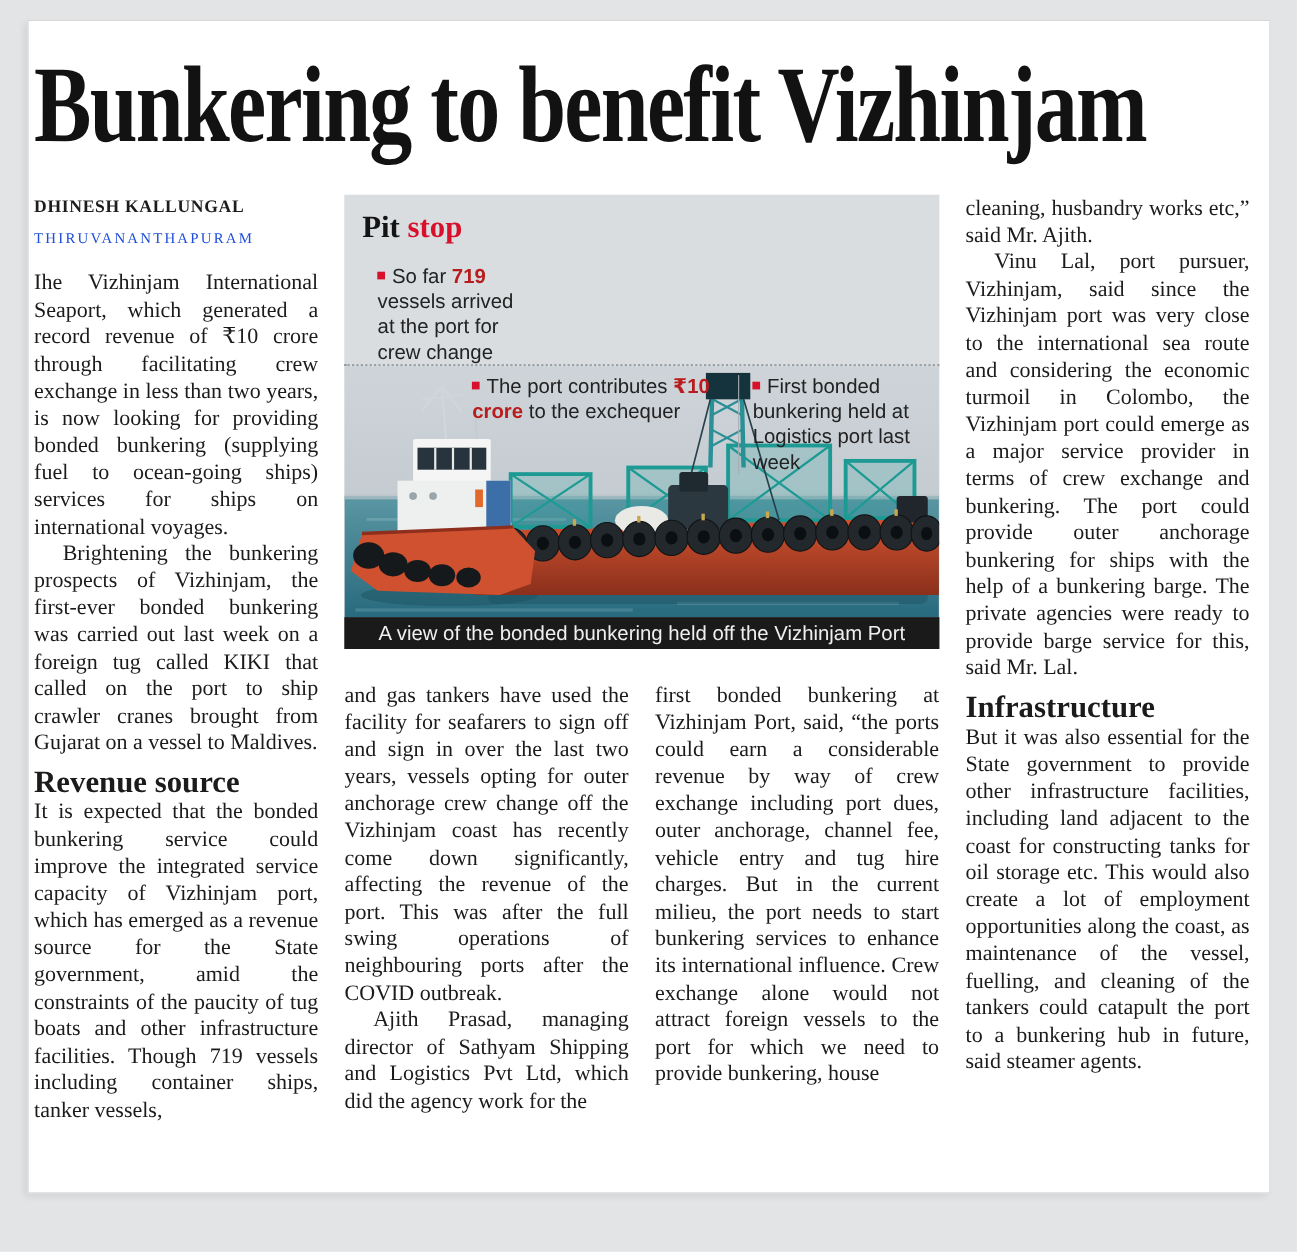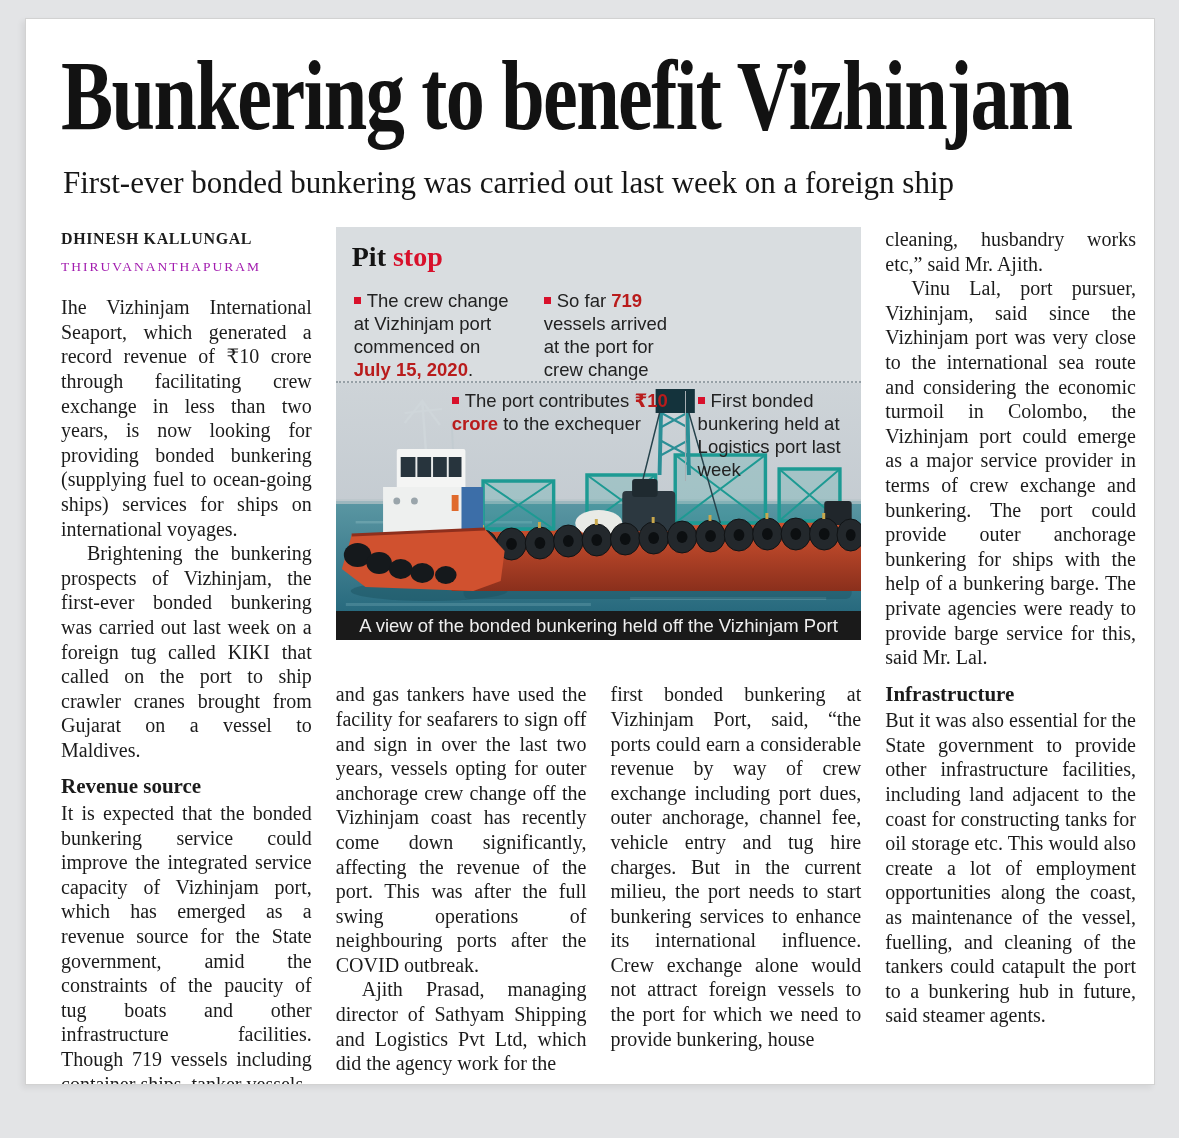--- a/index.html
+++ b/index.html
@@ -18,21 +18,21 @@
     color:var(--ink);
     position:relative;
     overflow:hidden;
   }
   .page{
     position:absolute;left:25px;top:18px;width:1130px;height:1067px;
     background:#ffffff;border:1px solid #d2d2d2;
     box-shadow:-3px 3px 6px rgba(0,0,0,0.07);
     overflow:hidden;
   }
-  .content{padding:14px 18px 0 35px;}
+  .content{padding:14px 18px 0 5px;}
   h1.headline{
     font-family:"Liberation Serif","DejaVu Serif",serif;
     font-weight:700;height:112px;overflow:visible;white-space:nowrap;
     margin-top:6px;color:#121212;
   }
   h1.headline .hl-scale{
     display:inline-block;font-size:99px;letter-spacing:-2px;
     transform:scaleX(0.79);transform-origin:0 50%;
   }
   .subhead{
@@ -43,22 +43,22 @@
     display:grid;
     grid-template-columns:repeat(4,1fr);
     column-gap:24px;row-gap:22px;
     align-items:start;
   }
   .col{font-size:20px;line-height:24.6px;text-align:justify;}
   .col p{margin:0;}
   .col p.indent{text-indent:26px;}
   .byline{margin-bottom:16px;font-family:"Liberation Serif","DejaVu Serif",serif;}
   .byline .author{font-weight:700;font-size:16px;letter-spacing:.6px;color:#1d1d1d;}
-  .byline .place{font-size:13.5px;letter-spacing:2px;color:#a21caf;margin-top:3px;}
-  .sect-head{font-size:21px;font-weight:700;margin:12px 0 2px;text-align:left;}
+  .byline .place{font-size:13.5px;letter-spacing:2px;color:#1d4ed8;margin-top:3px;}
+  .sect-head{font-size:28px;font-weight:700;margin:12px 0 2px;text-align:left;}
   .col1{grid-column:1;grid-row:1 / span 2;}
   .col4{grid-column:4;grid-row:1 / span 2;}
   .col2t{grid-column:2;grid-row:2;}
   .col3t{grid-column:3;grid-row:2;}
 
   
   figure.pitstop{grid-column:2 / span 2;grid-row:1;background:var(--panel);}
   .panel-top{padding:14px 16px 0 16px;}
   .pit-title{font-family:Liberation Serif, serif;font-weight:700;font-size:28px;}
   .pit-title .t-black{color:#141414;}
@@ -93,21 +93,20 @@
 </style>
 </head>
 <body>
 
 <div class="page">
   <div class="content">
 
     <h1 class="headline">
       <span class="hl-scale">Bunkering to benefit Vizhinjam</span>
     </h1>
-    <p class="subhead">First-ever bonded bunkering was carried out last week on a foreign ship</p>
 
     <div class="cols">
 
       <div class="col col1">
         <div class="byline">
           <div class="author">DHINESH KALLUNGAL</div>
           <div class="place">THIRUVANANTHAPURAM</div>
         </div>
         <p>Ihe Vizhinjam International Seaport, which generated a record revenue of ₹10 crore through facilitating crew exchange in less than two years, is now looking for providing bonded bunkering (supplying fuel to ocean-going ships) services for ships on international voyages.</p>
         <p class="indent">Brightening the bunkering prospects of Vizhinjam, the first-ever bonded bunkering was carried out last week on a foreign tug called KIKI that called on the port to ship crawler cranes brought from Gujarat on a vessel to Maldives.</p>
@@ -115,23 +114,20 @@
         <p>It is expected that the bonded bunkering service could improve the integrated service capacity of Vizhinjam port, which has emerged as a revenue source for the State government, amid the constraints of the paucity of tug boats and other infrastructure facilities. Though 719 vessels including container ships, tanker vessels,</p>
       </div>
 
       <figure class="pitstop">
         <div class="panel-top">
           <div class="pit-title">
             <span class="t-black">Pit</span>
             <span class="t-red">stop</span>
           </div>
           <div class="row1">
-            <div class="binfo item1">
-              <span class="sq"></span><span>The crew change at Vizhinjam port commenced on </span><b>July 15, 2020</b><span>.</span>
-            </div>
             <div class="binfo item3">
               <span class="sq"></span><span>So far </span><b>719</b><span> vessels arrived at the port for crew change</span>
             </div>
           </div>
         </div>
         <div class="dotline"></div>
 
         <div class="photo">
           <svg viewBox="0 0 536 228" preserveAspectRatio="none">
             <defs>

